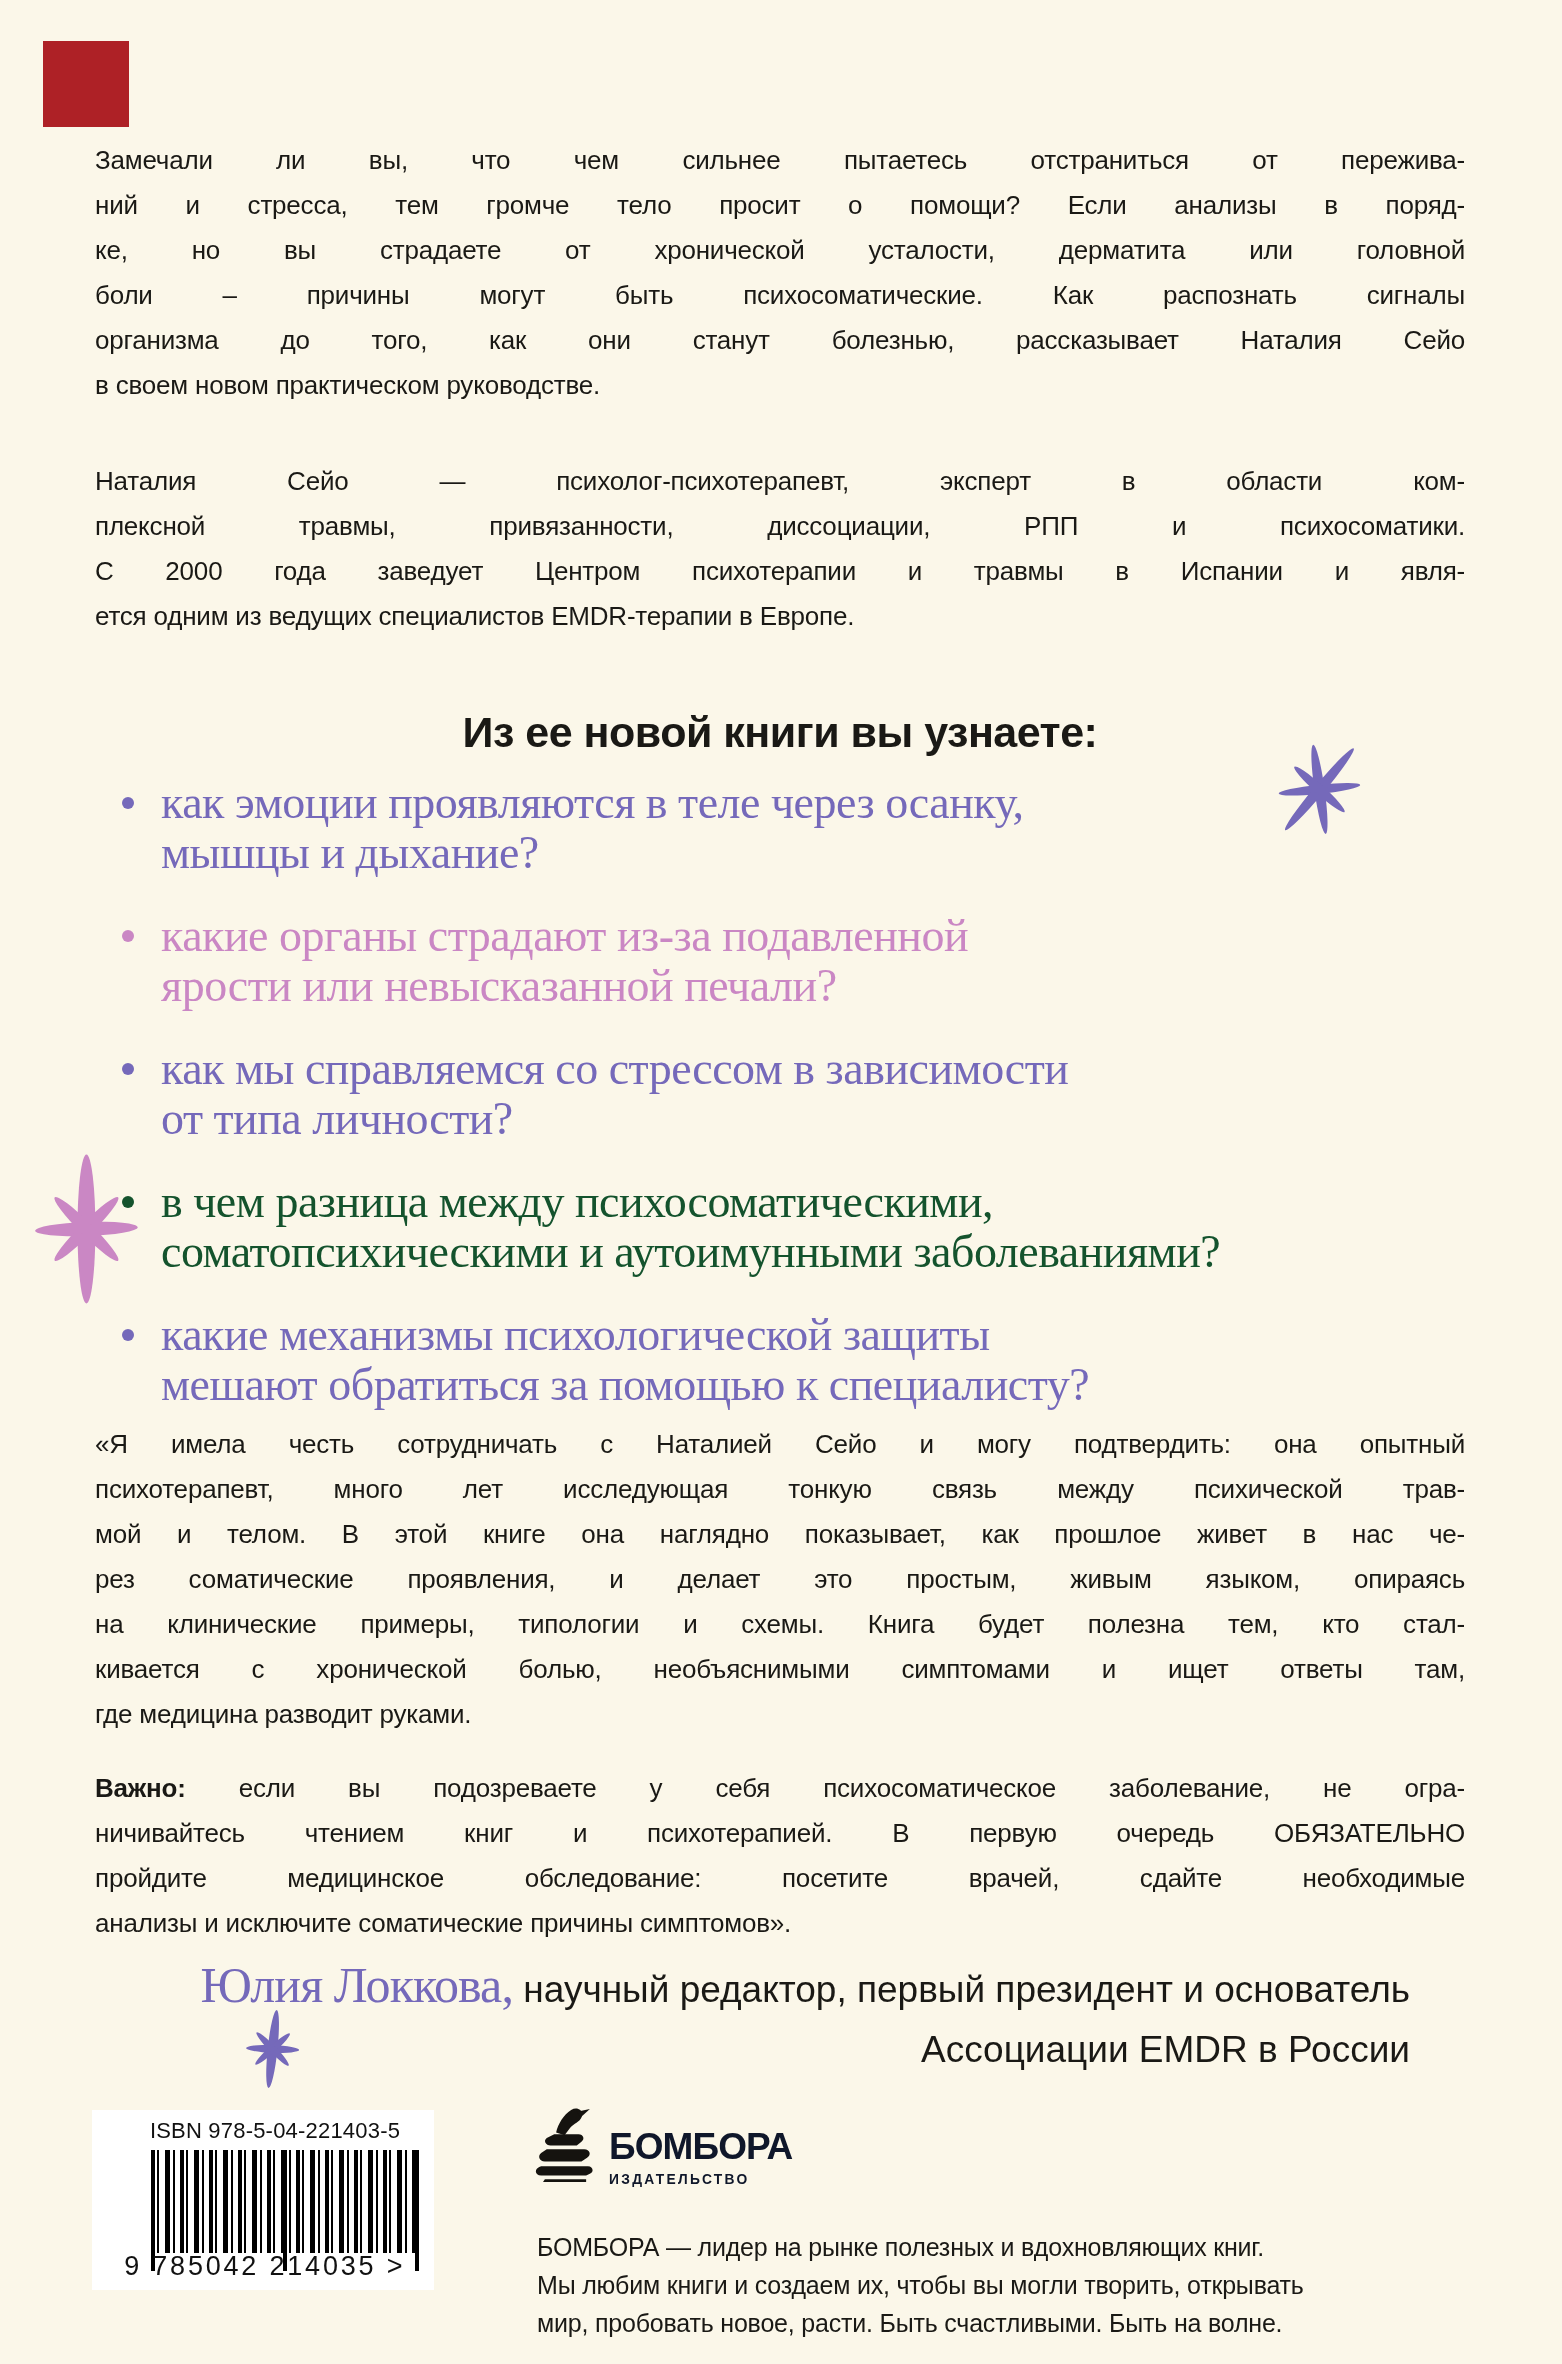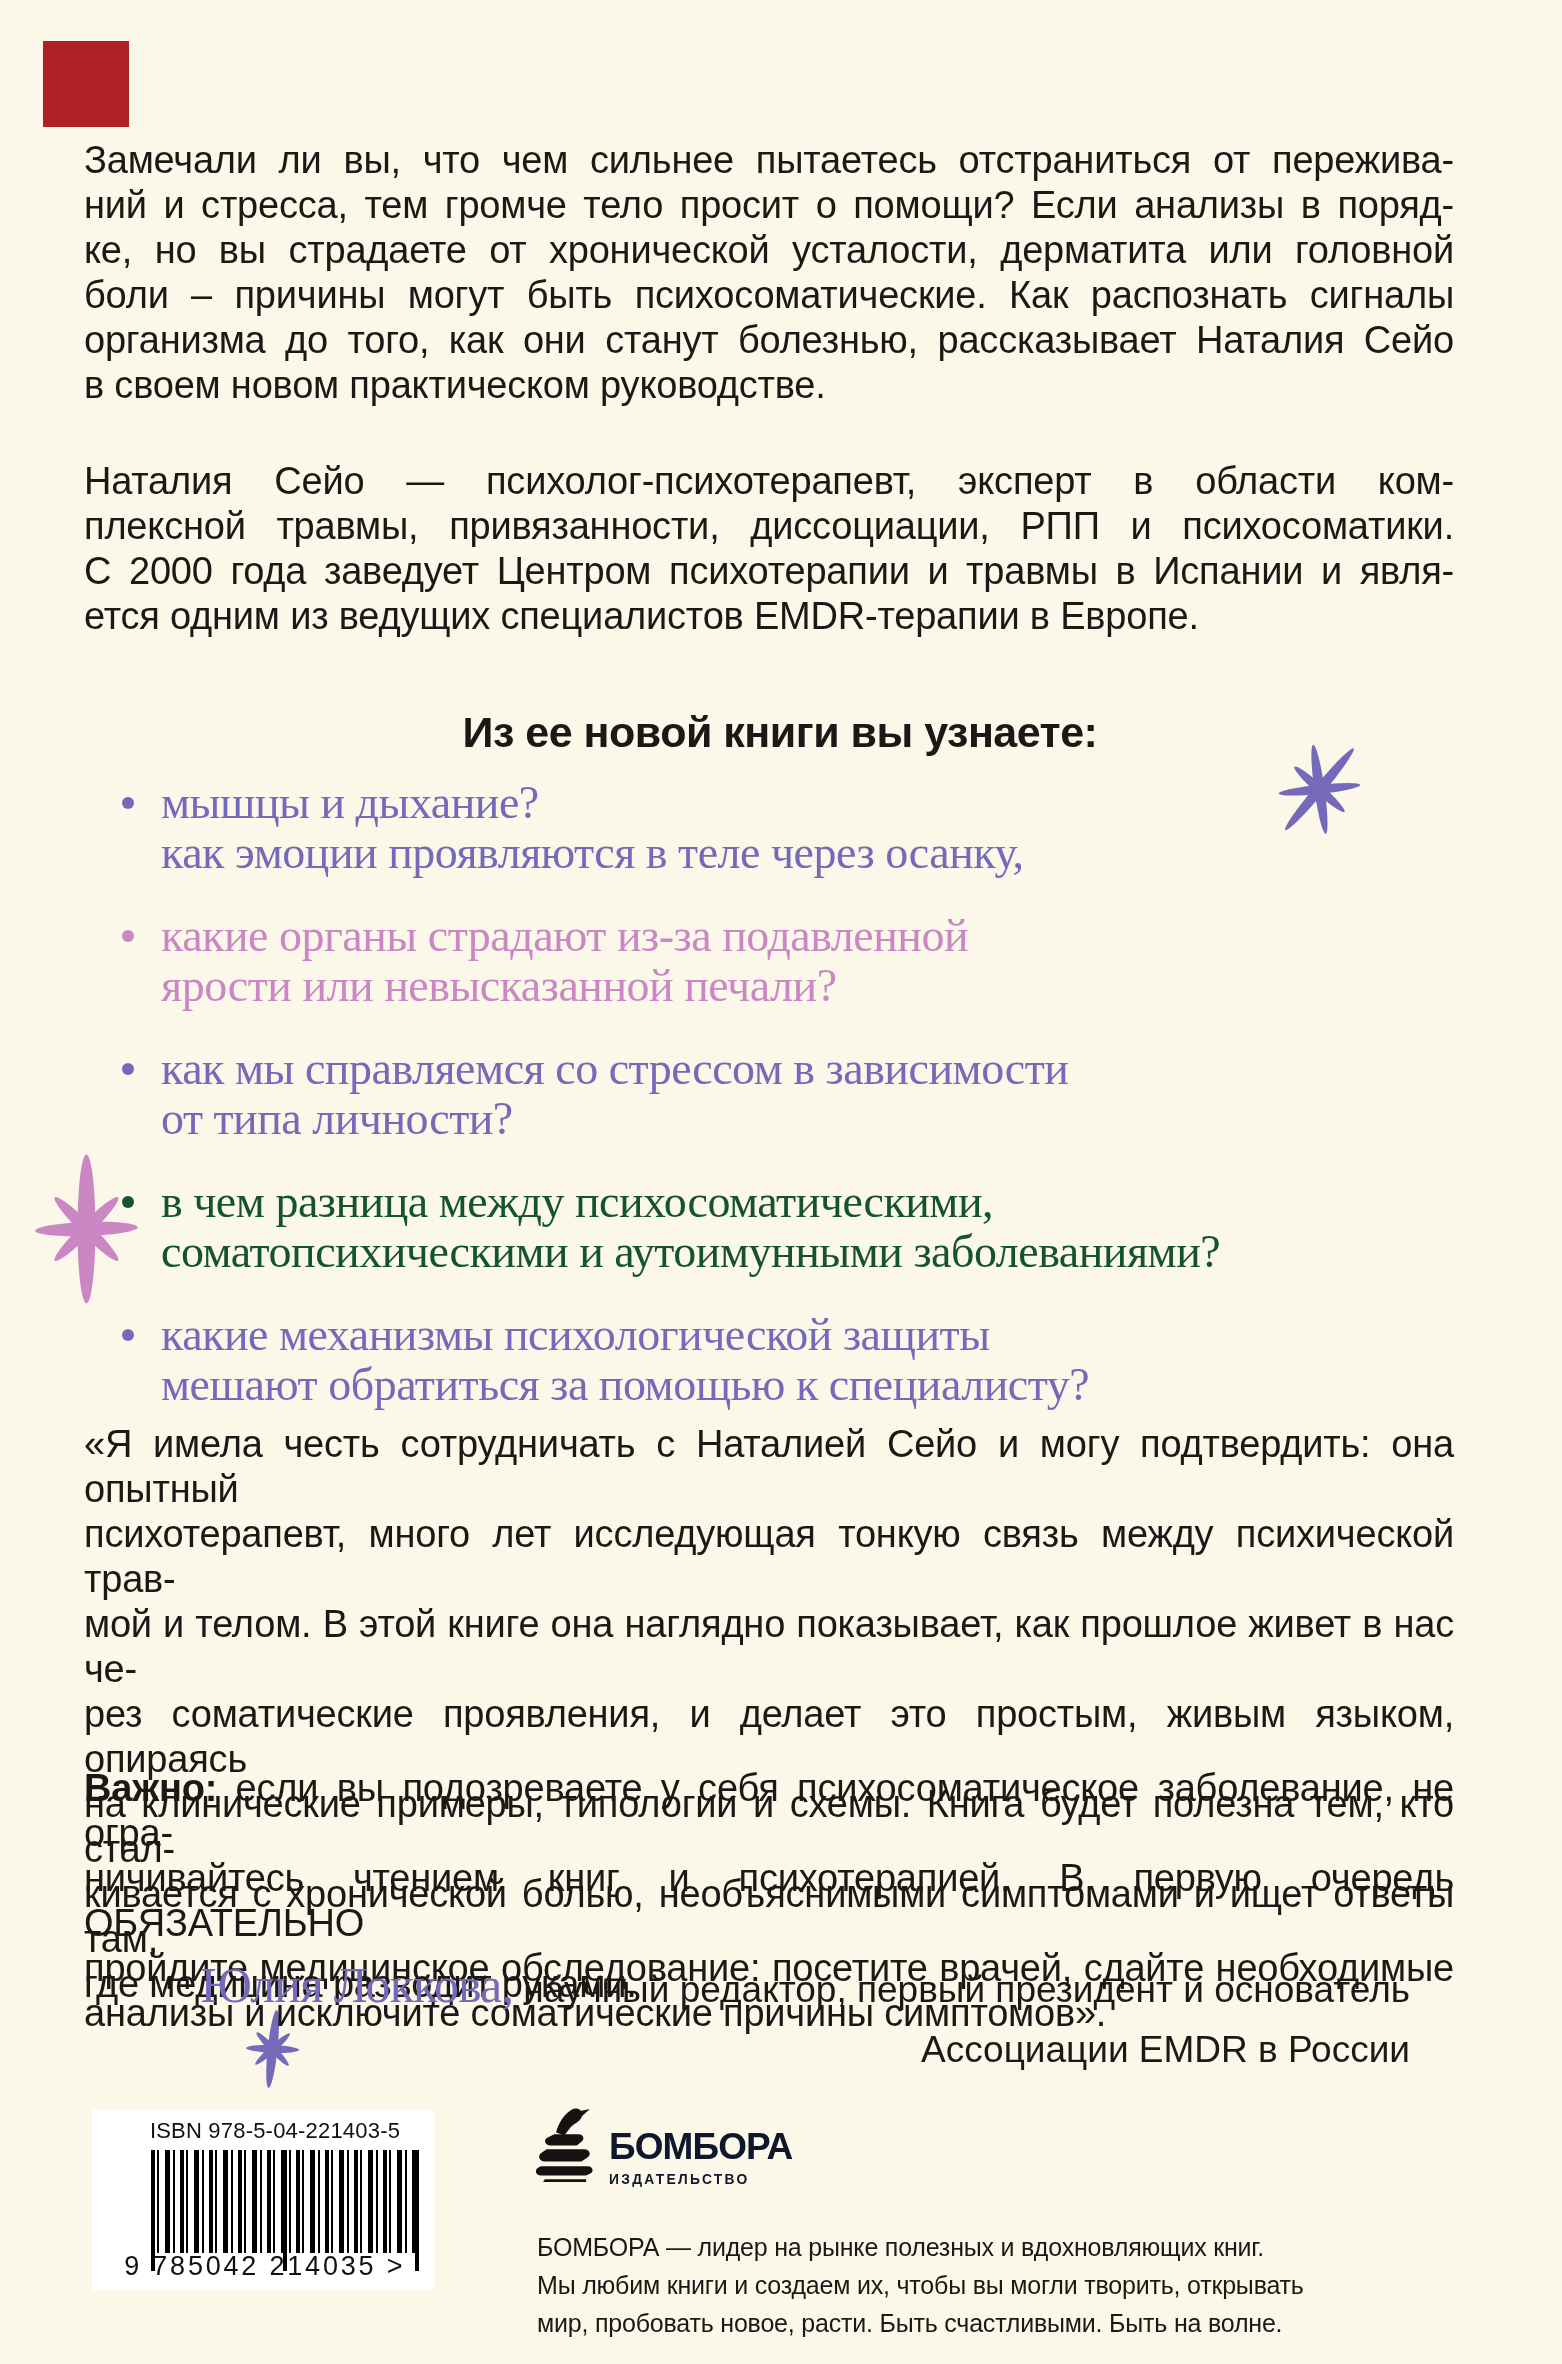--- a/index.html
+++ b/index.html
@@ -1,19 +1,19 @@
 <!DOCTYPE html>
 <html style="font-size:14.7px"><head>
 <meta charset="utf-8">
 <style>
   html,body{margin:0;padding:0;background:#fbf7e9;}
   .page{position:relative;width:1562px;height:2365px;background:#fbf7e9;overflow:hidden;
         font-family:"Liberation Sans",sans-serif;color:#1a1915;}
   .redsq{position:absolute;left:43px;top:41px;width:86px;height:86px;}
-  .par{position:absolute;left:84px;width:1370px;font-size:38px;line-height:45px;letter-spacing:-0.2px;}
+  .par{position:absolute;left:95px;width:1370px;font-size:26px;line-height:45px;letter-spacing:-0.2px;}
   .jl{text-align:justify;text-align-last:justify;}
   .jl.plain{text-align:left;text-align-last:left;}
   #intro{top:138px;}
   #author{top:459px;}
   .heading{position:absolute;left:95px;width:1370px;top:708px;font-size:43px;font-weight:600;
            text-align:center;letter-spacing:-0.5px;}
   .list{position:absolute;left:122px;top:778px;width:1350px;list-style:none;margin:0;padding:0;}
   .item{display:flex;margin-bottom:33px;font-family:"Liberation Serif",serif;
         font-size:46px;line-height:50px;letter-spacing:-0.5px;}
   .dotcol{flex:0 0 39px;}
@@ -71,22 +71,22 @@
   </div>
 
   <div class="heading">Из ее новой книги вы узнаете:</div>
 
   <ul class="list">
     <li class="item" style="color: rgb(117, 105, 186);">
       <span class="dotcol">
           <i></i>
         </span>
       <span class="itext">
+        <span>как эмоции проявляются в теле через осанку,</span>
         <span>мышцы и дыхание?</span>
-        <span>как эмоции проявляются в теле через осанку,</span>
       </span>
     </li>
     <li class="item" style="color: rgb(202, 135, 196);">
       <span class="dotcol">
           <i></i>
         </span>
       <span class="itext">
         <span>какие органы страдают из-за подавленной</span>
         <span>ярости или невысказанной печали?</span>
       </span>

